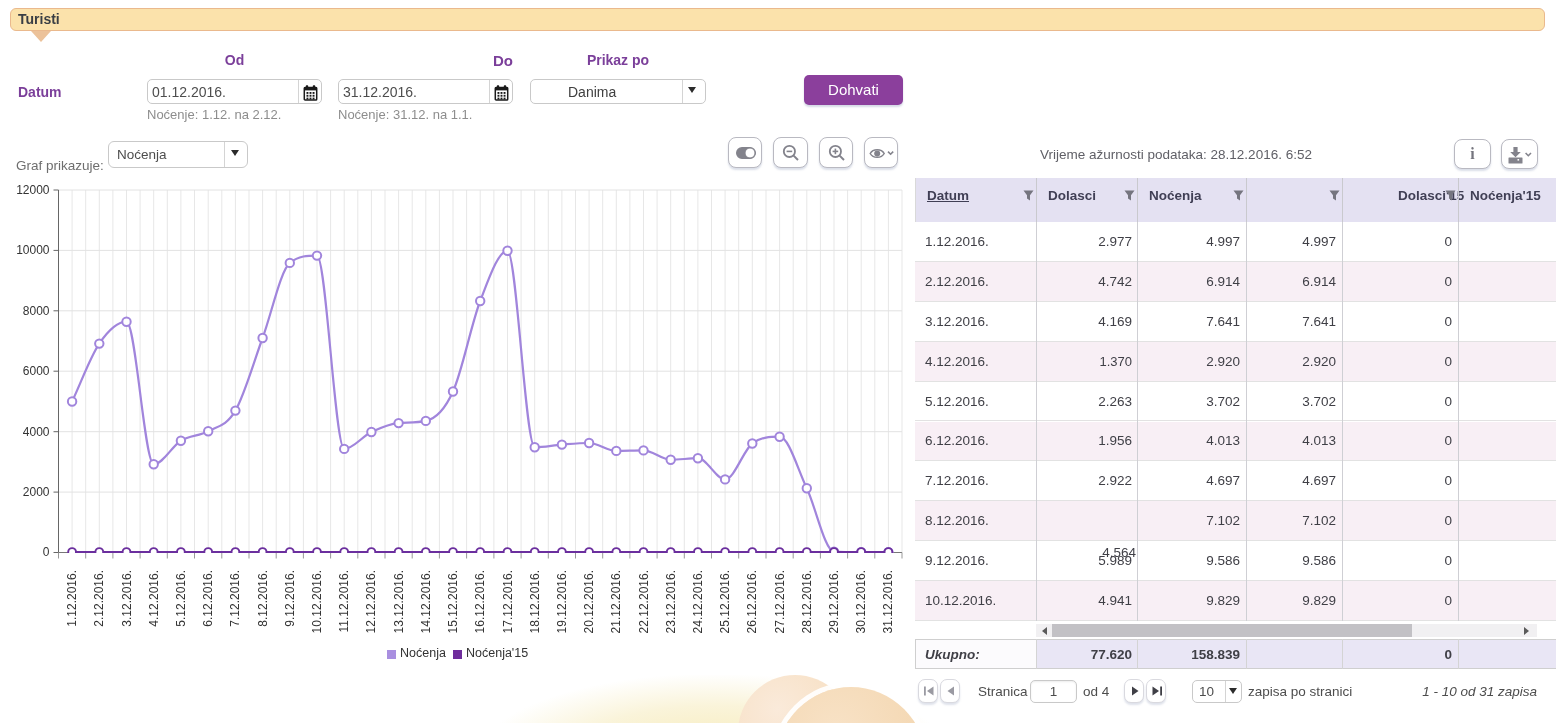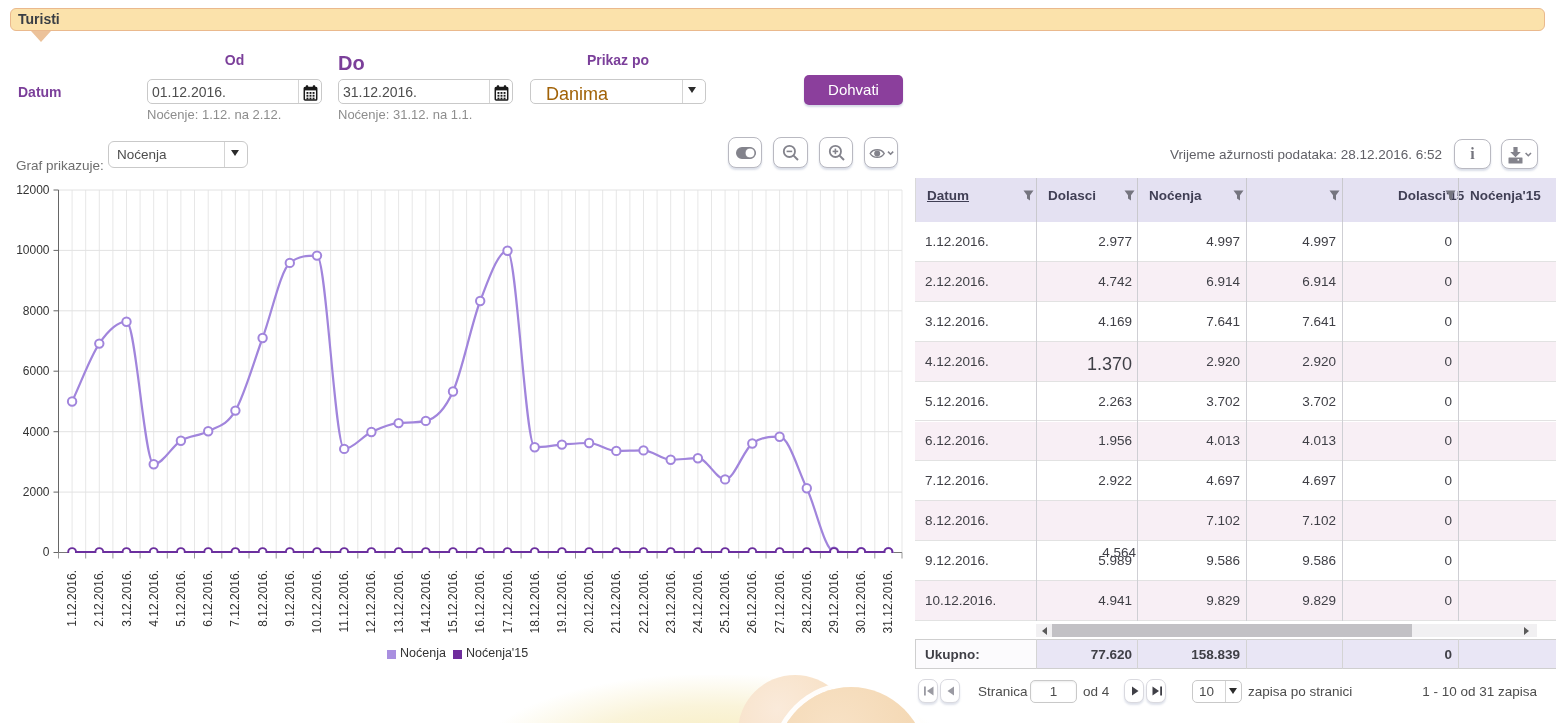--- a/index.html
+++ b/index.html
@@ -17,21 +17,21 @@
   <div class="abs" style="left:288px;top:20px;width:114px;height:114px;border-radius:50%;background:radial-gradient(circle at 35% 30%, #faeada 0%, #f7dfc2 70%);"></div>
   <div class="abs" style="left:326px;top:32px;width:150px;height:150px;border-radius:50%;background:radial-gradient(circle at 40% 30%, #f8e2c6 0%, #f3d6b0 75%);box-shadow:0 0 0 5px rgba(255,255,255,0.92);"></div>
 </div>
 
 <div class="abs" style="left:10px;top:8px;width:1535px;height:23px;background:#fbe2ab;border:1px solid #eab98d;border-radius:6px;"></div>
 <div class="abs" style="left:18px;top:11px;font-size:14px;font-weight:bold;color:#393e44;">Turisti</div>
 <div class="abs" style="left:31px;top:31px;width:0;height:0;border-left:10px solid transparent;border-right:10px solid transparent;border-top:11px solid #ecc29a;"></div>
 
 <div class="abs purple" style="left:18px;top:84px;font-size:14px;">Datum</div>
 <div class="abs purple" style="left:147px;top:52px;width:175px;text-align:center;font-size:14px;">Od</div>
-<div class="abs purple" style="left:338px;top:52px;width:175px;text-align:left;font-size:20px;">Do</div>
+<div class="abs purple" style="left:338px;top:52px;width:175px;text-align:right;font-size:15px;">Do</div>
 <div class="abs purple" style="left:530px;top:52px;width:176px;text-align:center;font-size:14px;">Prikaz po</div>
 
 <div class="inp" style="left:147px;top:79px;width:175px;height:25px;"></div>
 <div class="abs" style="left:152px;top:84px;font-size:14px;color:#4d4d4d;">01.12.2016.</div>
 <div class="abs" style="left:298px;top:80px;width:1px;height:23px;background:#d4d4d4;"></div>
 <svg class="abs" style="left:303px;top:84px;" width="15" height="17" viewBox="0 0 15 17">
 <rect x="1.3" y="3.4" width="12.4" height="12.6" rx="0.8" fill="#fff" stroke="#1a1a1a" stroke-width="1.5"></rect>
 <rect x="1.3" y="3.4" width="12.4" height="3" fill="#1a1a1a"></rect>
 <rect x="2.8" y="1.2" width="2.4" height="3" rx="0.7" fill="#1a1a1a"></rect>
 <rect x="9.8" y="1.2" width="2.4" height="3" rx="0.7" fill="#1a1a1a"></rect>
@@ -65,21 +65,21 @@
       <rect x="6.55" y="10.8" width="1.9" height="1.9"></rect>
       <rect x="9.6" y="10.8" width="1.9" height="1.9"></rect>
 <rect x="3.5" y="13.6" width="1.9" height="1.9"></rect>
       <rect x="6.55" y="13.6" width="1.9" height="1.9"></rect>
       <rect x="9.6" y="13.6" width="1.9" height="1.9"></rect>
 </g>
   </svg>
 <div class="abs" style="left:338px;top:107px;font-size:13px;color:#8d8d8d;">Noćenje: 31.12. na 1.1.</div>
 
 <div class="inp" style="left:530px;top:79px;width:176px;height:25px;"></div>
-<div class="abs" style="left:546px;top:84px;font-size:18px;color:#a16207;">Danima</div>
+<div class="abs" style="left:568px;top:84px;font-size:14px;color:#404040;">Danima</div>
 <div class="abs" style="left:682px;top:80px;width:1px;height:23px;background:#d4d4d4;"></div>
 <div class="abs" style="left:688px;top:87px;width:0;height:0;border-left:4.5px solid transparent;border-right:4.5px solid transparent;border-top:6.5px solid #2b2b2b;"></div>
 
 <div class="abs" style="left:804px;top:75px;width:99px;height:30px;background:#8b3f9c;border-radius:5px;box-shadow:0 2px 2px rgba(150,160,190,.4);color:#fff;font-size:15px;text-align:center;line-height:30px;">Dohvati</div>
 
 <div class="abs" style="left:16px;top:158px;font-size:13.5px;color:#6e6e6e;">Graf prikazuje:</div>
 <div class="inp" style="left:108px;top:141px;width:140px;height:27px;border-radius:6px;"></div>
 <div class="abs" style="left:117px;top:147px;font-size:13.5px;color:#4d4d4d;">Noćenja</div>
 <div class="abs" style="left:224px;top:142px;width:1px;height:25px;background:#d4d4d4;"></div>
 <div class="abs" style="left:231px;top:150px;width:0;height:0;border-left:4.5px solid transparent;border-right:4.5px solid transparent;border-top:6.5px solid #2b2b2b;"></div>
@@ -106,21 +106,21 @@
     </svg>
   </div>
 <div class="btnbox" style="left:864px;top:137px;width:34px;height:31px;">
     <svg width="25" height="17" viewBox="0 0 25 17" style="position:absolute;left:4px;top:7px;">
 <path d="M1.2 8.5 C4 3.4 12.4 3.4 15.2 8.5 C12.4 13.6 4 13.6 1.2 8.5 Z" fill="none" stroke="#83838c" stroke-width="1.5"></path>
 <circle cx="8.2" cy="8.5" r="3" fill="#83838c"></circle>
 <path d="M19 6.6 L21.6 9.2 L24.2 6.6" fill="none" stroke="#83838c" stroke-width="1.6"></path>
 </svg>
   </div>
 
-<div class="abs" style="left:1040px;top:147px;width:402px;text-align:right;font-size:13.5px;color:#5f5f66;">Vrijeme ažurnosti podataka: 28.12.2016. 6:52</div>
+<div class="abs" style="left:1040px;top:147px;width:402px;text-align:left;font-size:13.5px;color:#5f5f66;">Vrijeme ažurnosti podataka: 28.12.2016. 6:52</div>
 <div class="btnbox" style="left:1454px;top:139px;width:37px;height:30px;">
     <div style="position:absolute;left:0;top:5px;width:100%;text-align:center;font-family:'Liberation Serif',serif;font-weight:bold;font-size:16px;color:#75757e;">i</div>
   </div>
 <div class="btnbox" style="left:1501px;top:139px;width:37px;height:30px;">
     <svg width="24" height="17" viewBox="0 0 24 17" style="position:absolute;left:6px;top:7px;">
 <g fill="#83838c">
         <path d="M5.4 0 h4.2 v5 h3.2 L7.5 10.2 2.2 5 h3.2 Z"></path>
 <rect x="0.5" y="10.5" width="14" height="6" rx="0.5"></rect>
       </g>
 <rect x="9.5" y="12" width="1.6" height="1.6" fill="#fff"></rect>
@@ -419,21 +419,21 @@
 <div class="abs" style="left:1036px;top:273.8px;width:96px;text-align:right;font-size:13.5px;color:#3f3f46;">4.742</div>
 <div class="abs" style="left:1137px;top:273.8px;width:103px;text-align:right;font-size:13.5px;color:#3f3f46;">6.914</div>
 <div class="abs" style="left:1246px;top:273.8px;width:90px;text-align:right;font-size:13.5px;color:#3f3f46;">6.914</div>
 <div class="abs" style="left:1342px;top:273.8px;width:110px;text-align:right;font-size:13.5px;color:#3f3f46;">0</div>
 <div class="abs" style="left:925px;top:313.8px;font-size:13.5px;color:#3f3f46;">3.12.2016.</div>
 <div class="abs" style="left:1036px;top:313.8px;width:96px;text-align:right;font-size:13.5px;color:#3f3f46;">4.169</div>
 <div class="abs" style="left:1137px;top:313.8px;width:103px;text-align:right;font-size:13.5px;color:#3f3f46;">7.641</div>
 <div class="abs" style="left:1246px;top:313.8px;width:90px;text-align:right;font-size:13.5px;color:#3f3f46;">7.641</div>
 <div class="abs" style="left:1342px;top:313.8px;width:110px;text-align:right;font-size:13.5px;color:#3f3f46;">0</div>
 <div class="abs" style="left:925px;top:353.6px;font-size:13.5px;color:#3f3f46;">4.12.2016.</div>
-<div class="abs" style="left:1036px;top:353.6px;width:96px;text-align:right;font-size:18px;color:#3f3f46;">1.370</div>
+<div class="abs" style="left:1036px;top:353.6px;width:96px;text-align:right;font-size:13px;color:#3f3f46;">1.370</div>
 <div class="abs" style="left:1137px;top:353.6px;width:103px;text-align:right;font-size:13.5px;color:#3f3f46;">2.920</div>
 <div class="abs" style="left:1246px;top:353.6px;width:90px;text-align:right;font-size:13.5px;color:#3f3f46;">2.920</div>
 <div class="abs" style="left:1342px;top:353.6px;width:110px;text-align:right;font-size:13.5px;color:#3f3f46;">0</div>
 <div class="abs" style="left:925px;top:393.6px;font-size:13.5px;color:#3f3f46;">5.12.2016.</div>
 <div class="abs" style="left:1036px;top:393.6px;width:96px;text-align:right;font-size:13.5px;color:#3f3f46;">2.263</div>
 <div class="abs" style="left:1137px;top:393.6px;width:103px;text-align:right;font-size:13.5px;color:#3f3f46;">3.702</div>
 <div class="abs" style="left:1246px;top:393.6px;width:90px;text-align:right;font-size:13.5px;color:#3f3f46;">3.702</div>
 <div class="abs" style="left:1342px;top:393.6px;width:110px;text-align:right;font-size:13.5px;color:#3f3f46;">0</div>
 <div class="abs" style="left:925px;top:433.4px;font-size:13.5px;color:#3f3f46;">6.12.2016.</div>
 <div class="abs" style="left:1036px;top:433.4px;width:96px;text-align:right;font-size:13.5px;color:#3f3f46;">1.956</div>
@@ -465,21 +465,21 @@
 <div class="abs" style="left:1052px;top:624px;width:360px;height:13px;background:#c2c1c5;"></div>
 <div class="abs" style="left:1042px;top:627px;width:0;height:0;border-top:4px solid transparent;border-bottom:4px solid transparent;border-right:5px solid #5a5a5a;"></div>
 <div class="abs" style="left:1524px;top:627px;width:0;height:0;border-top:4px solid transparent;border-bottom:4px solid transparent;border-left:5px solid #5a5a5a;"></div>
 <div class="abs" style="left:915px;top:639px;width:641px;height:30px;background:#e9e6f5;border-top:1px solid #cfcfcf;border-bottom:1px solid #cfcfcf;"></div>
 <div class="abs" style="left:915px;top:640px;width:121px;height:28px;background:#fcfbfd;border-left:1px solid #cfcfcf;"></div>
 <div class="abs" style="left:1035.7px;top:639px;width:1px;height:30px;background:#d4d4d4;"></div>
 <div class="abs" style="left:1137.3px;top:639px;width:1px;height:30px;background:#d4d4d4;"></div>
 <div class="abs" style="left:1246.4px;top:639px;width:1px;height:30px;background:#d4d4d4;"></div>
 <div class="abs" style="left:1341.9px;top:639px;width:1px;height:30px;background:#d4d4d4;"></div>
 <div class="abs" style="left:1458.2px;top:639px;width:1px;height:30px;background:#d4d4d4;"></div>
-<div class="abs" style="left:925px;top:647px;font-size:13.5px;font-weight:bold;color:#3f3f46;">Ukupno:</div>
+<div class="abs" style="left:925px;top:647px;font-size:13.5px;font-weight:bold;color:#3f3f46;font-style:italic;">Ukupno:</div>
 <div class="abs" style="left:1036px;top:647px;width:96px;text-align:right;font-size:13.5px;font-weight:bold;color:#3f3f46;">77.620</div>
 <div class="abs" style="left:1137px;top:647px;width:103px;text-align:right;font-size:13.5px;font-weight:bold;color:#3f3f46;">158.839</div>
 <div class="abs" style="left:1246px;top:647px;width:90px;text-align:right;font-size:13.5px;font-weight:bold;color:#3f3f46;"></div>
 <div class="abs" style="left:1342px;top:647px;width:110px;text-align:right;font-size:13.5px;font-weight:bold;color:#3f3f46;">0</div>
 
 <div class="abs" style="left:918px;top:679px;width:20px;height:24px;background:#fff;border:1px solid #d9d9df;border-radius:7px;box-shadow:0 2px 2px rgba(150,160,190,.3);">
     <svg width="12" height="10" viewBox="0 0 12 10" style="position:absolute;left:4px;top:6px;">
       <rect x="1" y="0.5" width="1.8" height="9" fill="#9a9aa2"></rect>
       <path d="M10.5 0.5 V9.5 L4 5 Z" fill="#9a9aa2"></path>
     </svg>
@@ -502,13 +502,13 @@
     <svg width="12" height="10" viewBox="0 0 12 10" style="position:absolute;left:4px;top:6px;">
       <path d="M1.5 0.5 V9.5 L8 5 Z" fill="#3f3f46"></path>
       <rect x="9.2" y="0.5" width="1.8" height="9" fill="#3f3f46"></rect>
     </svg>
   </div>
 <div class="abs" style="left:1192px;top:680px;width:50px;height:23px;background:#fff;border:1px solid #c9c9c9;border-radius:5px;"></div>
 <div class="abs" style="left:1199px;top:684px;font-size:13.5px;color:#4d4d4d;">10</div>
 <div class="abs" style="left:1225px;top:681px;width:1px;height:21px;background:#d4d4d4;"></div>
 <div class="abs" style="left:1229px;top:688px;width:0;height:0;border-left:4.5px solid transparent;border-right:4.5px solid transparent;border-top:6.5px solid #2b2b2b;"></div>
 <div class="abs" style="left:1248px;top:684px;font-size:13.5px;color:#4d4d4d;">zapisa po stranici</div>
-<div class="abs" style="left:1380px;top:684px;width:157px;text-align:right;font-size:13.5px;color:#4d4d4d;">1 - 10 od 31 zapisa</div>
+<div class="abs" style="left:1380px;top:684px;width:157px;text-align:right;font-size:13.5px;color:#4d4d4d;font-style:italic;">1 - 10 od 31 zapisa</div>
 
 </body></html>

